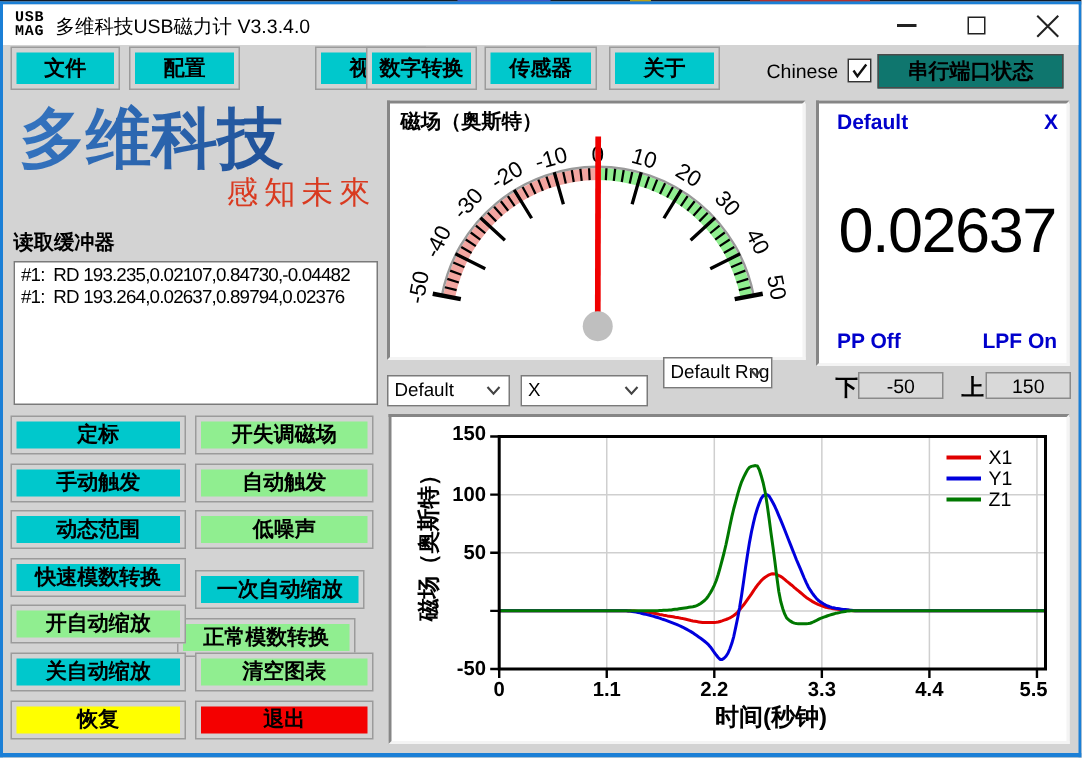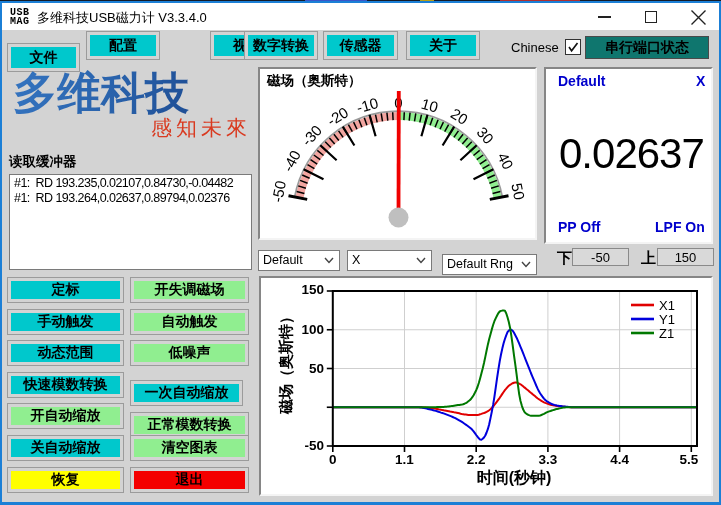--- a/index.html
+++ b/index.html
@@ -24,21 +24,21 @@
 
 <div class="abs" style="left:2px;top:3px;width:717px;height:27px;background:#fff;"></div>
 <div class="abs" style="left:10px;top:8px;font-family:'Liberation Mono',monospace;font-weight:bold;font-size:10px;line-height:9px;color:#000;letter-spacing:0.5px;">USB<br>MAG</div>
 <div class="abs" style="left:37px;top:9px;font-size:13px;color:#000;">多维科技USB磁力计 V3.3.4.0</div>
 <div class="abs" style="left:598px;top:16px;width:13px;height:1.5px;background:#222;"></div>
 <div class="abs" style="left:645px;top:11px;width:12px;height:12px;border:1.3px solid #222;"></div>
 <svg class="abs" style="left:690px;top:9px;" width="17" height="17">
     <path d="M1.5 1.5 L15.5 15.5 M15.5 1.5 L1.5 15.5" stroke="#222" stroke-width="1.4"></path>
   </svg>
 
-<div class="frame" style="left:7px;top:31px;width:73px;height:29px;margin-top:12px;">
+<div class="frame" style="left:7px;top:31px;width:73px;height:29px;">
     <div class="fill cy">文件</div>
   </div>
 <div class="frame" style="left:86px;top:31px;width:74px;height:29px;text-align:center;">
     <div class="fill cy">配置</div>
   </div>
 <div class="frame" style="left:165px;top:31px;width:74px;height:29px;margin-left:45px;">
     <div class="fill cy">视图</div>
   </div>
 <div class="frame" style="left:244px;top:31px;width:74px;height:29px;">
     <div class="fill cy">数字转换</div>
@@ -92,21 +92,21 @@
 <div class="abs" style="left:559px;top:133px;font-size:42px;color:#000;line-height:1;letter-spacing:-1px;">0.02637</div>
 <div class="abs" style="left:558px;top:219px;font-size:14px;font-weight:bold;color:#0000cc;">PP Off</div>
 <div class="abs" style="left:655px;top:219px;font-size:14px;font-weight:bold;color:#0000cc;">LPF On</div>
 
 <div class="abs" style="left:258px;top:250px;width:82px;height:21px;background:#fff;border:1px solid #7a7a7a;font-size:12.5px;line-height:19px;padding-left:4px;">Default<svg style="position:absolute;right:5px;top:6px;" width="10" height="7">
       <path d="M1 1 L5 5.5 L9 1" stroke="#444" stroke-width="1.4" fill="none"></path>
     </svg></div>
 <div class="abs" style="left:347px;top:250px;width:85px;height:21px;background:#fff;border:1px solid #7a7a7a;font-size:12.5px;line-height:19px;padding-left:4px;">X<svg style="position:absolute;right:5px;top:6px;" width="10" height="7">
       <path d="M1 1 L5 5.5 L9 1" stroke="#444" stroke-width="1.4" fill="none"></path>
     </svg></div>
-<div class="abs" style="left:442px;top:254px;width:95px;height:21px;background:#fff;border:1px solid #7a7a7a;font-size:12.5px;line-height:19px;padding-left:4px;">Default Rng<svg style="position:absolute;right:5px;top:6px;" width="10" height="7">
+<div class="abs" style="left:442px;top:238px;width:73px;height:21px;background:#fff;border:1px solid #7a7a7a;font-size:12.5px;line-height:19px;padding-left:4px;">Default Rng<svg style="position:absolute;right:5px;top:6px;" width="10" height="7">
       <path d="M1 1 L5 5.5 L9 1" stroke="#444" stroke-width="1.4" fill="none"></path>
     </svg></div>
 <div class="abs" style="left:557px;top:249px;font-size:15px;font-weight:bold;">下</div>
 <div class="abs" style="left:572px;top:248px;width:57px;height:18px;background:#d9d9d9;border:1px solid #8a8a8a;display:flex;align-items:center;justify-content:center;font-size:13px;">-50</div>
 <div class="abs" style="left:641px;top:249px;font-size:15px;font-weight:bold;">上</div>
 <div class="abs" style="left:657px;top:248px;width:57px;height:18px;background:#d9d9d9;border:1px solid #8a8a8a;display:flex;align-items:center;justify-content:center;font-size:13px;">150</div>
 
 <div class="frame" style="left:7px;top:277px;width:117px;height:26px;">
     <div class="fill cy" style="">定标</div>
   </div>
@@ -121,21 +121,21 @@
   </div>
 <div class="frame" style="left:7px;top:340px;width:117px;height:26px;">
     <div class="fill cy" style="">动态范围</div>
   </div>
 <div class="frame" style="left:130px;top:340px;width:119px;height:26px;">
     <div class="fill gn" style="">低噪声</div>
   </div>
 <div class="frame" style="left:7px;top:372px;width:117px;height:26px;">
     <div class="fill cy" style="">快速模数转换</div>
   </div>
-<div class="frame" style="left:130px;top:372px;width:119px;height:26px;margin-top:40px;">
+<div class="frame" style="left:118px;top:372px;width:119px;height:26px;margin-top:40px;">
     <div class="fill gn" style="">正常模数转换</div>
   </div>
 <div class="frame" style="left:7px;top:403px;width:117px;height:26px;">
     <div class="fill gn" style="">开自动缩放</div>
   </div>
 <div class="frame" style="left:130px;top:380px;width:113px;height:26px;">
     <div class="fill cy" style="">一次自动缩放</div>
   </div>
 <div class="frame" style="left:7px;top:435px;width:117px;height:26px;">
     <div class="fill cy" style="">关自动缩放</div>

